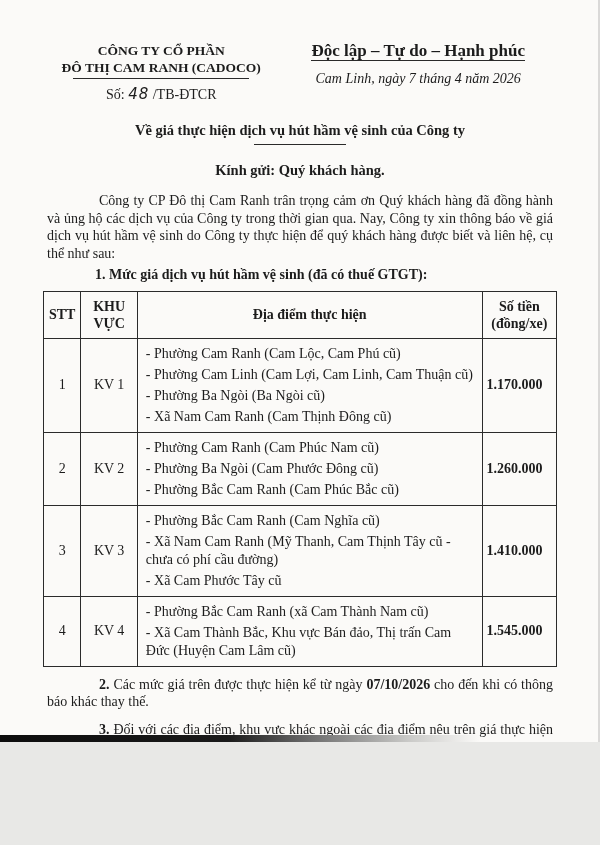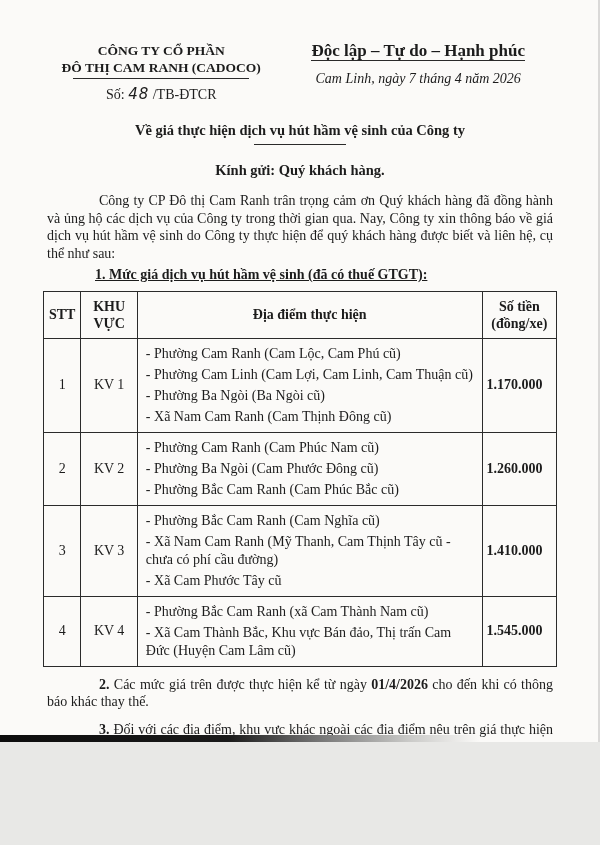--- a/index.html
+++ b/index.html
@@ -28,21 +28,21 @@
   .place-date{margin-top:9px;font-style:italic;font-size:14px;}
   
   .title-block{text-align:center;margin-top:16px;}
   .doc-title{font-weight:bold;font-size:15.5px;line-height:20px;}
   .doc-subtitle{font-weight:bold;font-size:14.5px;line-height:20px;}
   .title-underline{width:92px;border-bottom:1.2px solid #2a2a2a;margin:4px auto 0 auto;height:0;}
   .salutation{text-align:center;font-weight:bold;font-size:14.5px;margin-top:17px;}
   
   .para{text-align:justify;text-indent:52px;margin:4px;}
   .intro{margin-top:13px;}
-  .sec-heading{font-weight:bold;text-indent:52px;margin-top:4px;text-decoration:underline;}
+  .sec-heading{font-weight:bold;text-indent:52px;margin-top:4px;}
   
   table.price{width:100%;border-collapse:collapse;margin-top:7px;table-layout:fixed;}
   table.price td,table.price th{border:1.3px solid #2b2b2b;vertical-align:middle;padding:6px 4px;}
   th.h{font-weight:bold;text-align:center;font-size:14px;line-height:17px;padding:7px 2px;}
   .c-stt,.c-zone{text-align:center;}
   .c-loc{padding:6px 8px !important;vertical-align:middle;}
   .c-price{text-align:left;font-weight:bold;}
   .loc{line-height:18px;margin-bottom:3px;}
   .loc:last-child{margin-bottom:0;}
   
@@ -147,21 +147,21 @@
         <td class="c-loc">
           <div class="loc">- Phường Bắc Cam Ranh (xã Cam Thành Nam cũ)</div>
           <div class="loc">- Xã Cam Thành Bắc, Khu vực Bán đảo, Thị trấn Cam Đức (Huyện Cam Lâm cũ)</div>
         </td>
         <td class="c-price">1.545.000</td>
       </tr>
     </tbody>
   </table>
 
   <p class="para p2">
-    <span class="bold">2.</span><span> Các mức giá trên được thực hiện kể từ ngày </span><span class="bold">01/4/2026</span><span> cho đến khi có thông báo khác thay thế.</span>
+    <span class="bold">2.</span><span> Các mức giá trên được thực hiện kể từ ngày </span><span class="bold">07/10/2026</span><span> cho đến khi có thông báo khác thay thế.</span>
   </p>
 
   <p class="para p3">
     <span class="bold">3.</span><span> Đối với các địa điểm, khu vực khác ngoài các địa điểm nêu trên giá thực hiện dịch vụ sẽ được Công ty thỏa thuận riêng với khách hàng.</span>
   </p>
 
   <p class="para p4">
     <span class="bold">4.</span><span> Địa chỉ liên hệ: Công ty Cổ phần Đô thị Cam Ranh</span>
   </p>
 

